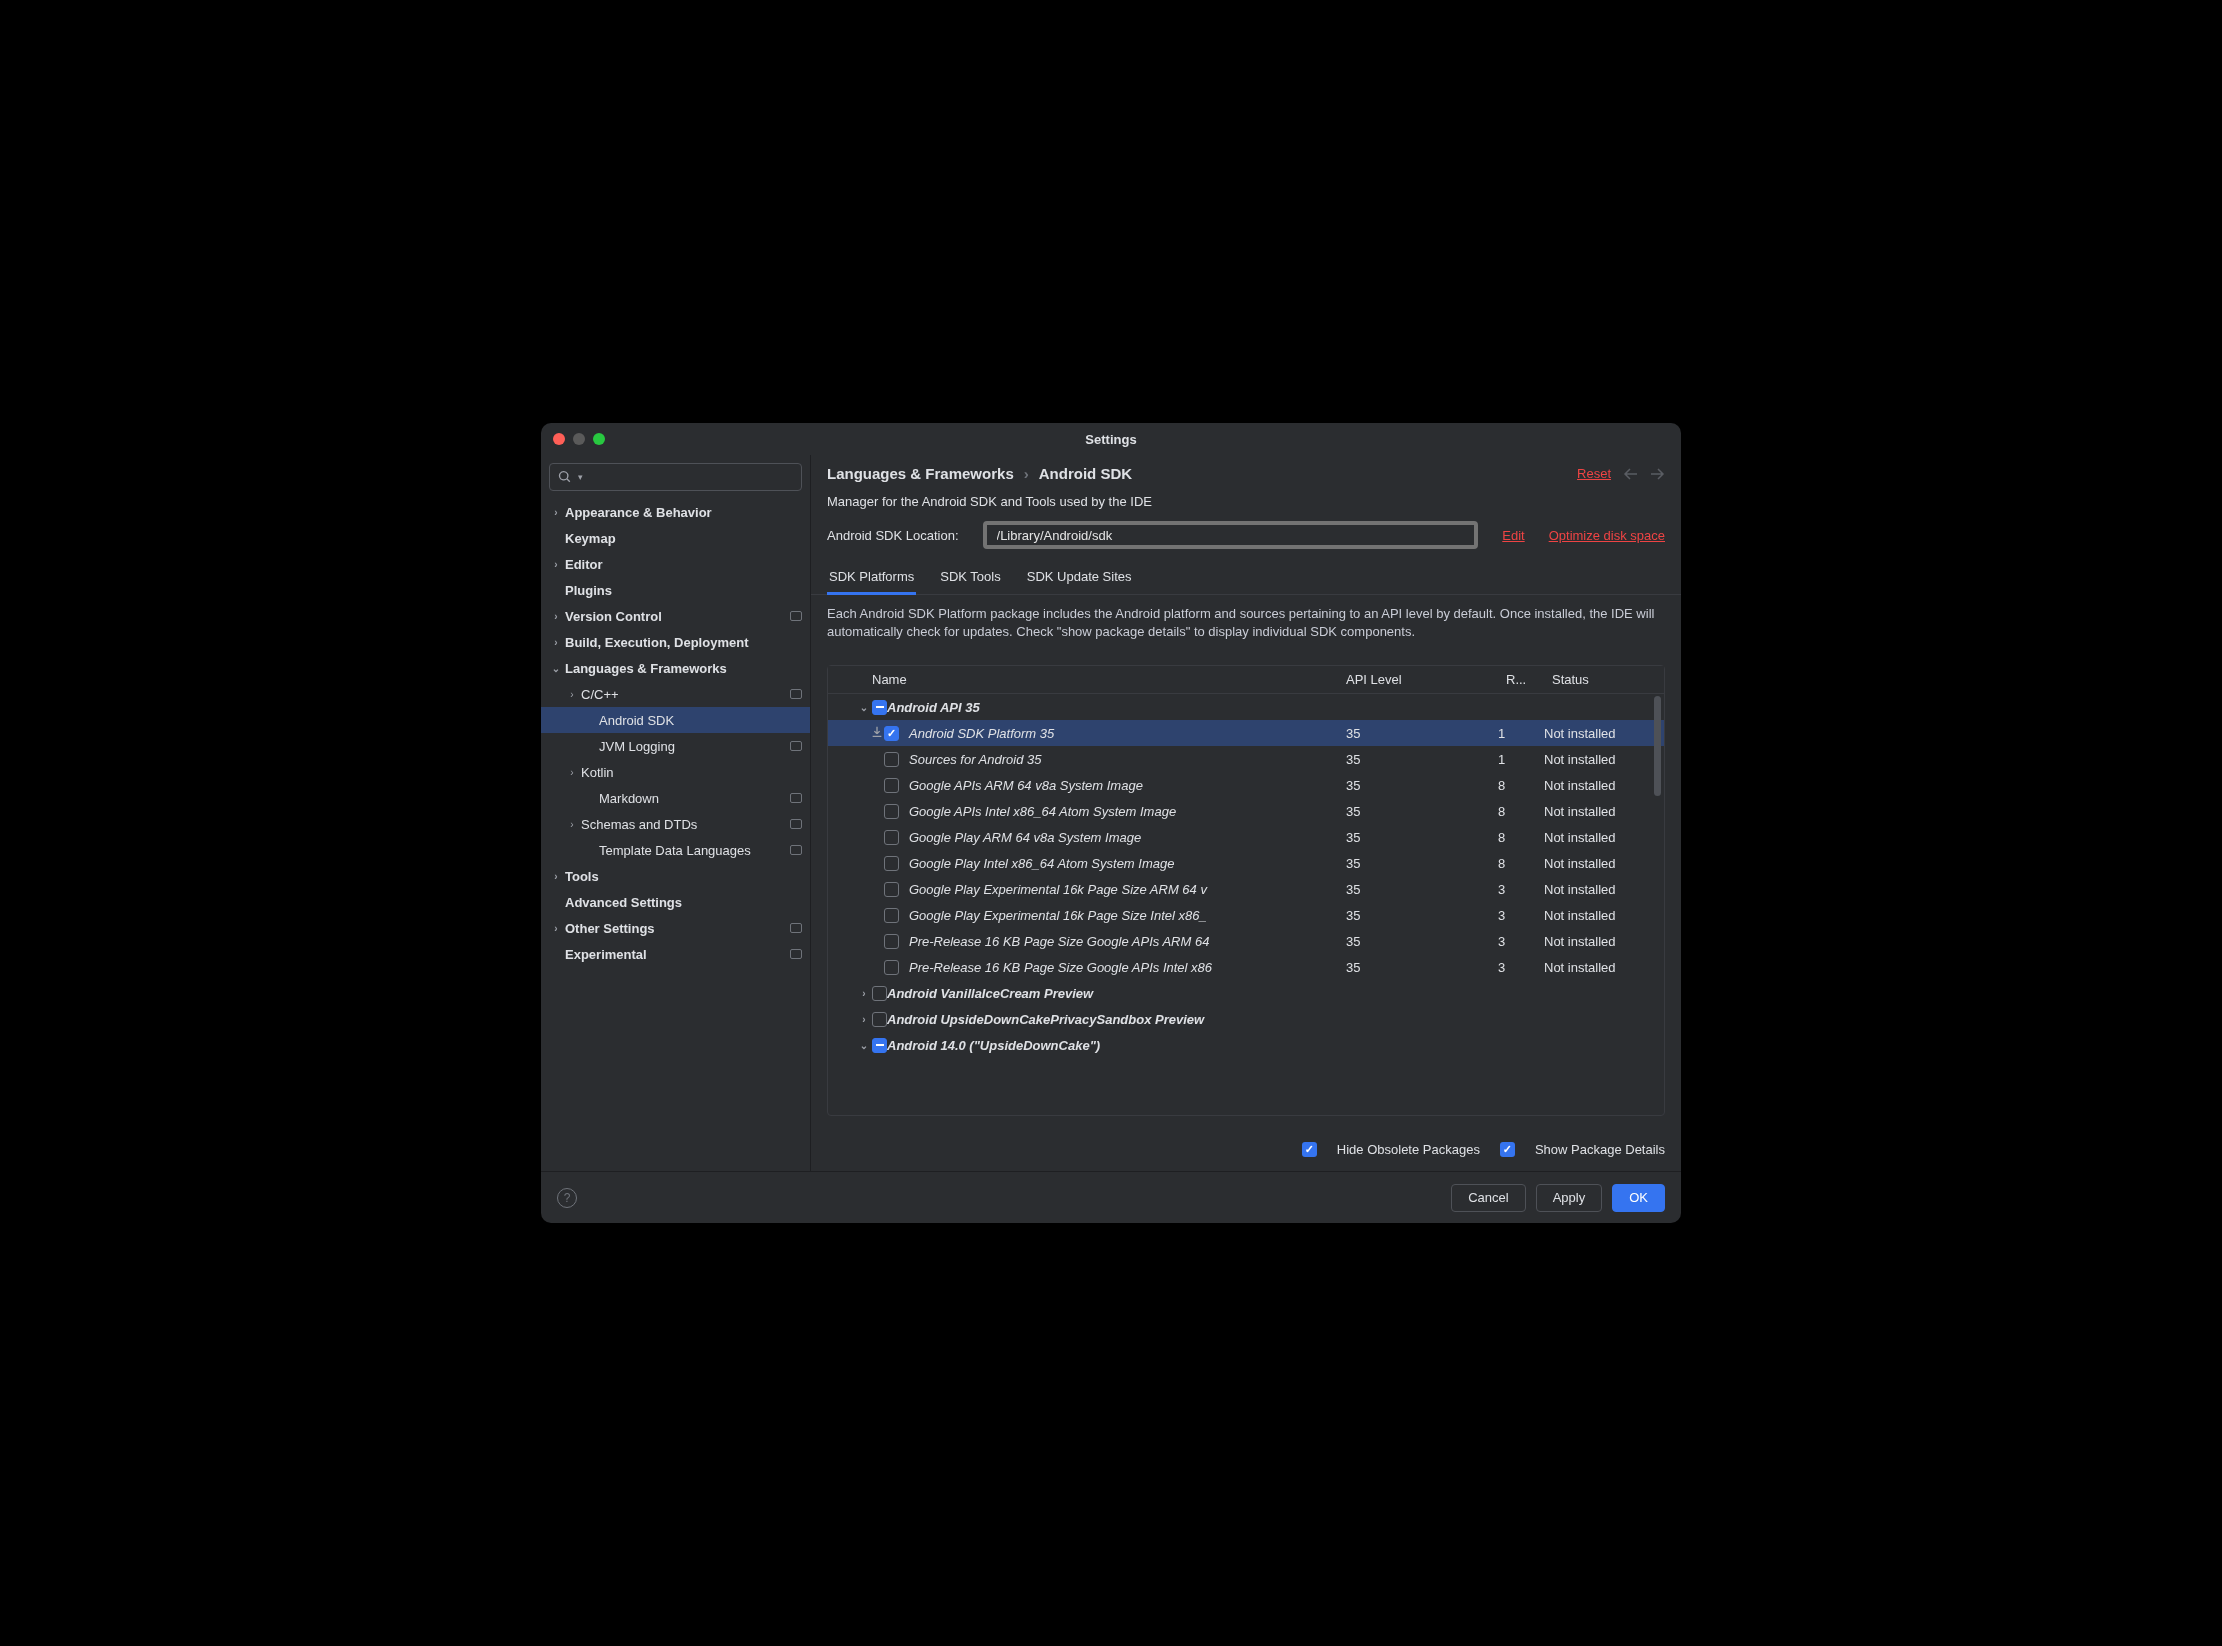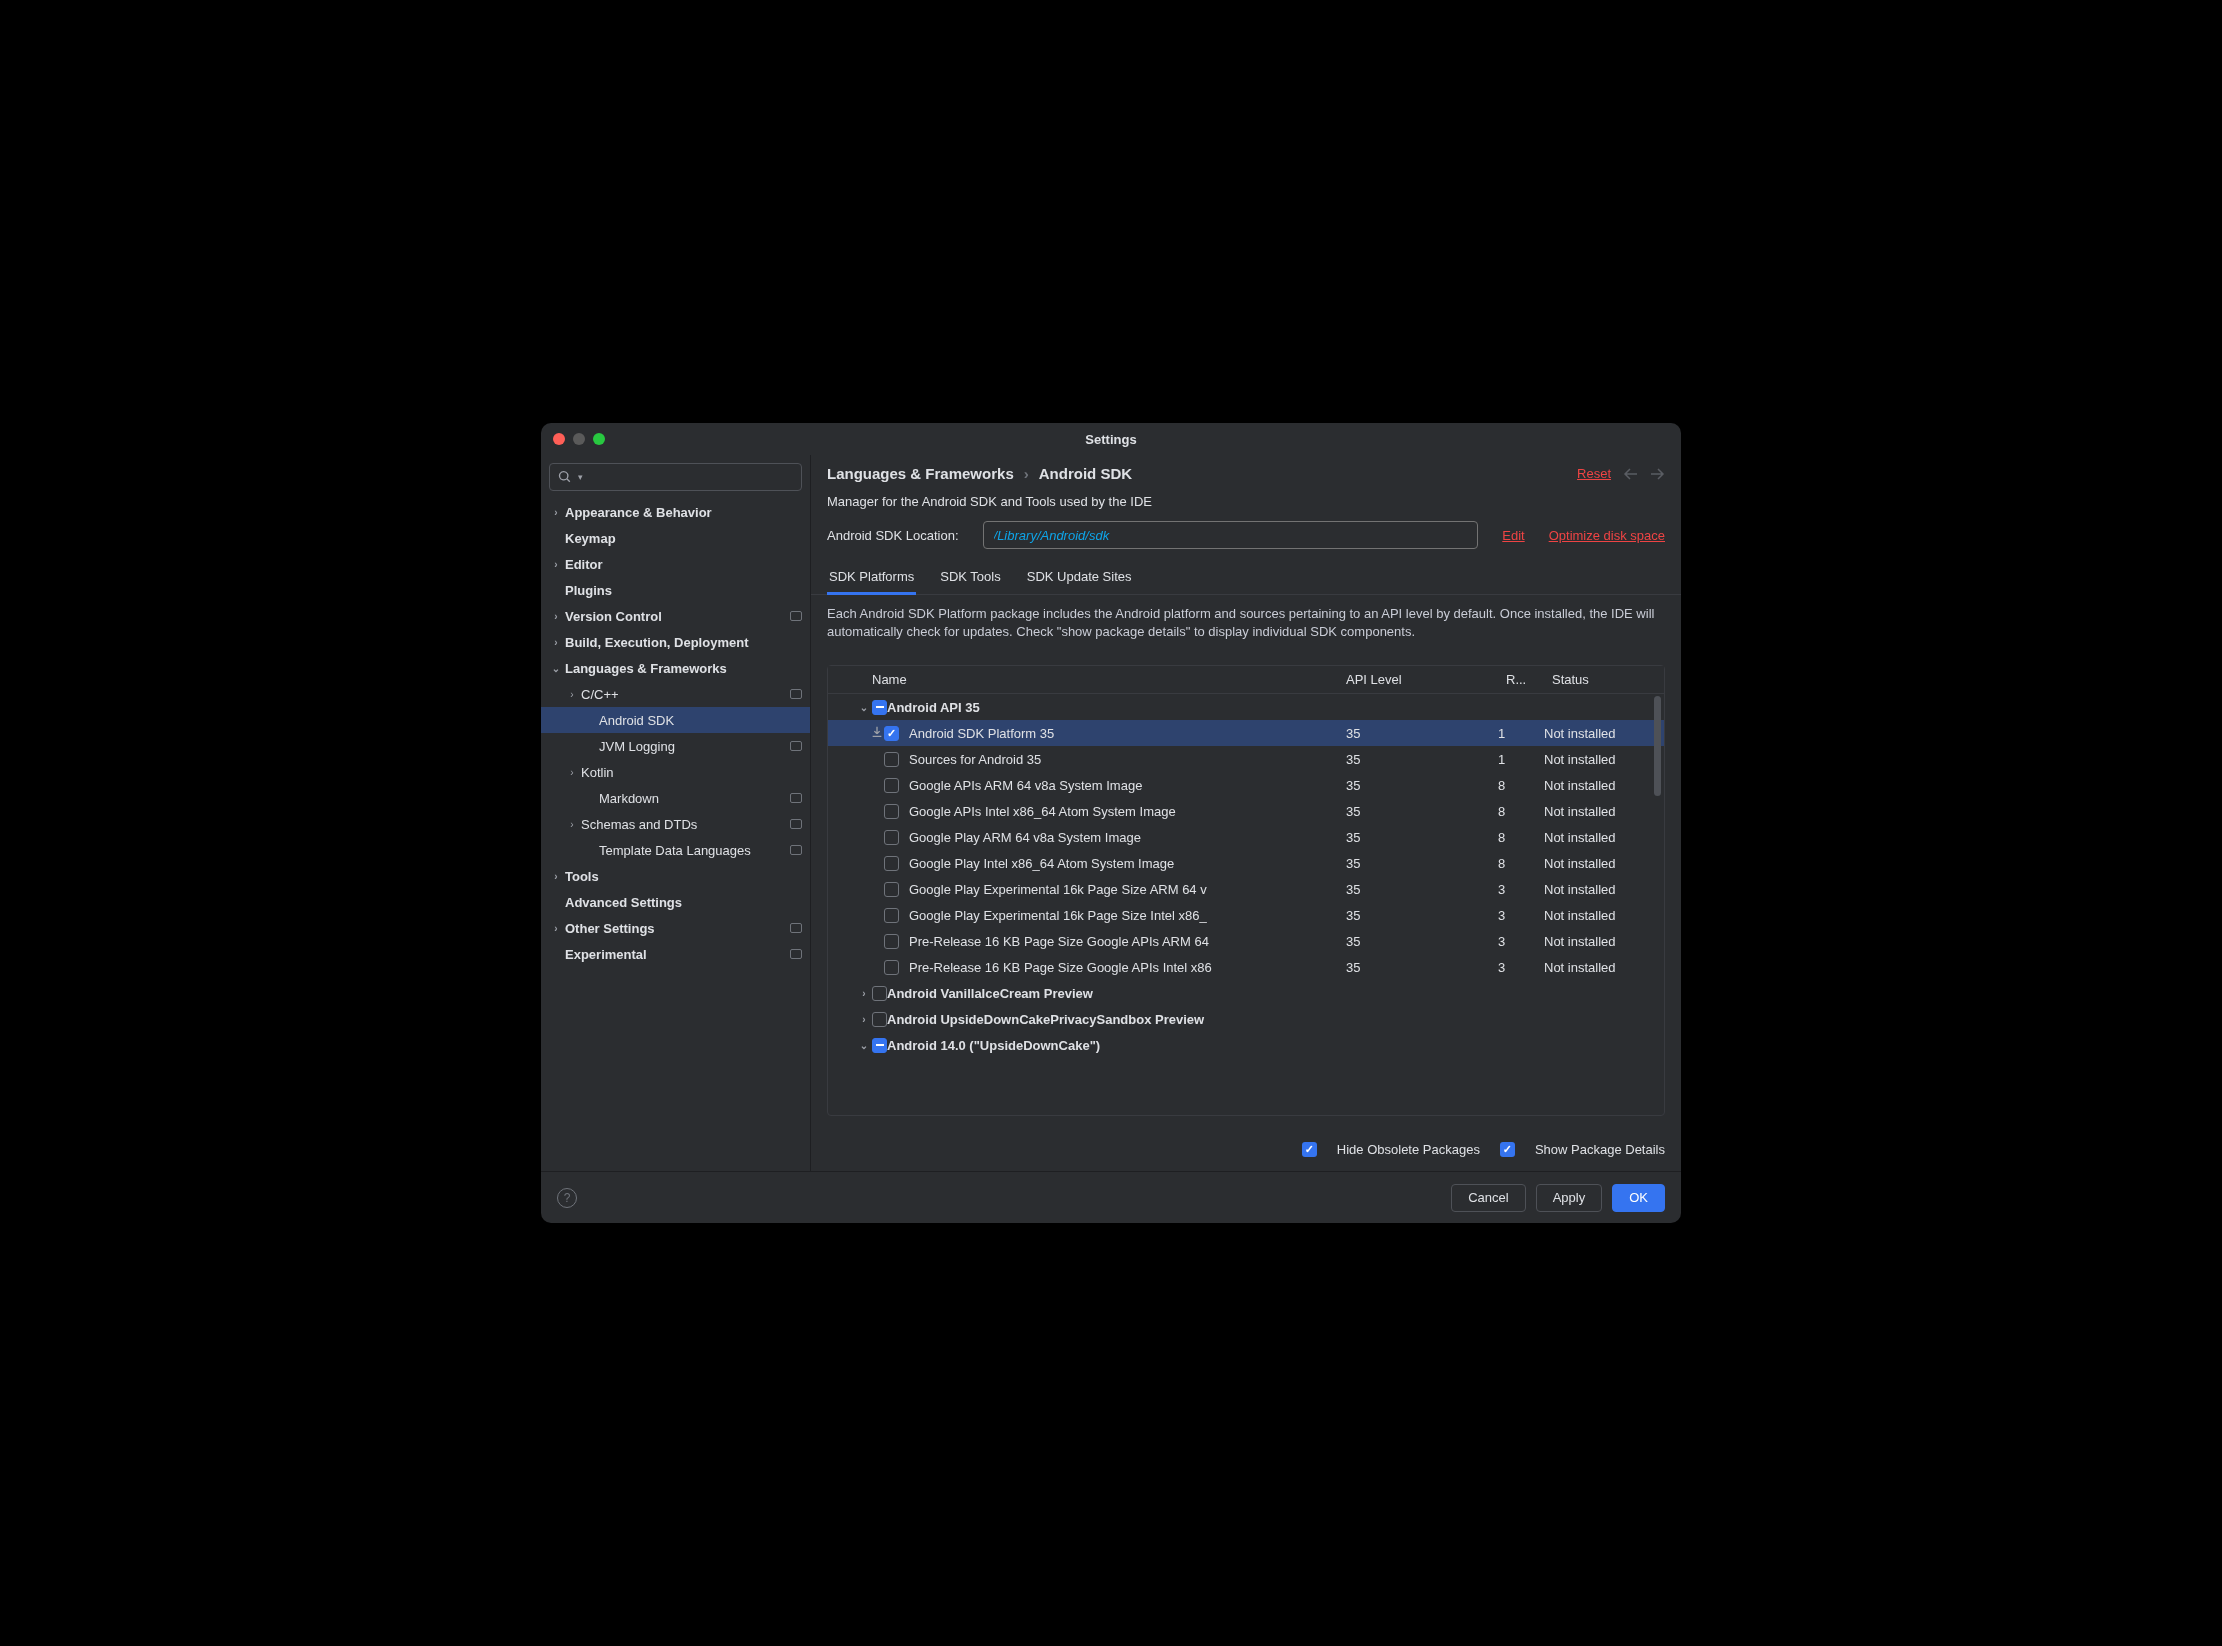--- a/index.html
+++ b/index.html
@@ -84,22 +84,22 @@
 }
 .breadcrumb { flex: 1; display: flex; align-items: center; gap: 10px; font-size: 15px; font-weight: 600; }
 .breadcrumb .sep { color: #6f737a; }
 .link { color: #ef4444; cursor: pointer; text-decoration: underline; }
 .nav-arrows { display: flex; gap: 10px; margin-left: 12px; }
 .nav-arrows svg { width: 16px; height: 12px; fill: #5a5d63; }
 .subtitle { padding: 6px 16px 4px 16px; color: #dfe1e5; }
 .location-row { display: flex; align-items: center; gap: 24px; padding: 8px 16px 12px 16px; }
 .location-row label { }
 .location-input {
-  flex: 1; height: 28px; background: #2b2d30; border: 1px solid #737373; border-radius: 4px;
-  color: #0ea5e9; padding: 0 10px; font-size: 13px; font-style: italic;
+  flex: 1; height: 28px; background: #2b2d30; border: 4px solid #737373; border-radius: 4px;
+  color: #e5e5e5; padding: 0 10px; font-size: 13px;
 }
 .tabs { display: flex; gap: 22px; padding: 0 16px; border-bottom: 1px solid #393b40; }
 .tab { padding: 8px 2px 10px 2px; cursor: pointer; color: #dfe1e5; position: relative; }
 .tab.active::after {
   content: ""; position: absolute; left: 0; right: 0; bottom: -1px; height: 3px; background: #3574f0;
 }
 .desc { padding: 10px 16px 8px 16px; color: #c9ccd6; line-height: 1.4; }
 .table-wrap { margin: 16px 16px; border: 1px solid #393b40; border-radius: 4px; flex: 1; min-height: 0; display: flex; flex-direction: column; position: relative; }
 .thead { display: flex; height: 28px; align-items: center; border-bottom: 1px solid #393b40; background: #2b2d30; }
 .th, .td { padding: 0 8px; }
@@ -114,21 +114,21 @@
 .row.selected { background: #2e436e; }
 .row .pre { width: 28px; display: flex; justify-content: center; }
 .row .chev2 { width: 16px; text-align: center; font-size: 10px; color: #9da0a8; }
 .row .cb {
   width: 15px; height: 15px; border-radius: 3px; border: 1px solid #6f737a;
   display: flex; align-items: center; justify-content: center; flex-shrink: 0;
 }
 .row .cb.checked, .row .cb.partial { background: #3574f0; border-color: #3574f0; }
 .row .cb.checked::after { content: "✓"; color: #fff; font-size: 11px; font-weight: bold; }
 .row .cb.partial::after { content: ""; width: 8px; height: 2px; background: #fff; }
-.row .rname { flex: 1; padding-left: 10px; white-space: nowrap; overflow: hidden; text-overflow: ellipsis; }
+.row .rname { flex: 1; padding-left: 10px; white-space: nowrap; overflow: hidden; text-overflow: ellipsis; font-style: italic; }
 .row .rapi { width: 160px; padding-left: 8px; }
 .row .rrev { width: 46px; }
 .row .rstatus { width: 120px; }
 .row.level-1 .pad { width: 56px; display: flex; align-items: center; justify-content: flex-end; gap: 6px; }
 .dl-icon svg { width: 14px; height: 14px; stroke: #9da0a8; fill: none; stroke-width: 1.5; }
 .scroll-thumb { position: absolute; right: 3px; top: 30px; width: 7px; height: 100px; background: #4e5157; border-radius: 4px; }
 .checks-row { display: flex; justify-content: flex-end; gap: 20px; padding: 10px 16px 14px 16px; }
 .chk { display: flex; align-items: center; gap: 20px; }
 .chk .box { width: 15px; height: 15px; border-radius: 3px; background: #3574f0; display: flex; align-items: center; justify-content: center; }
 .chk .box::after { content: "✓"; color: #fff; font-size: 11px; font-weight: bold; }

